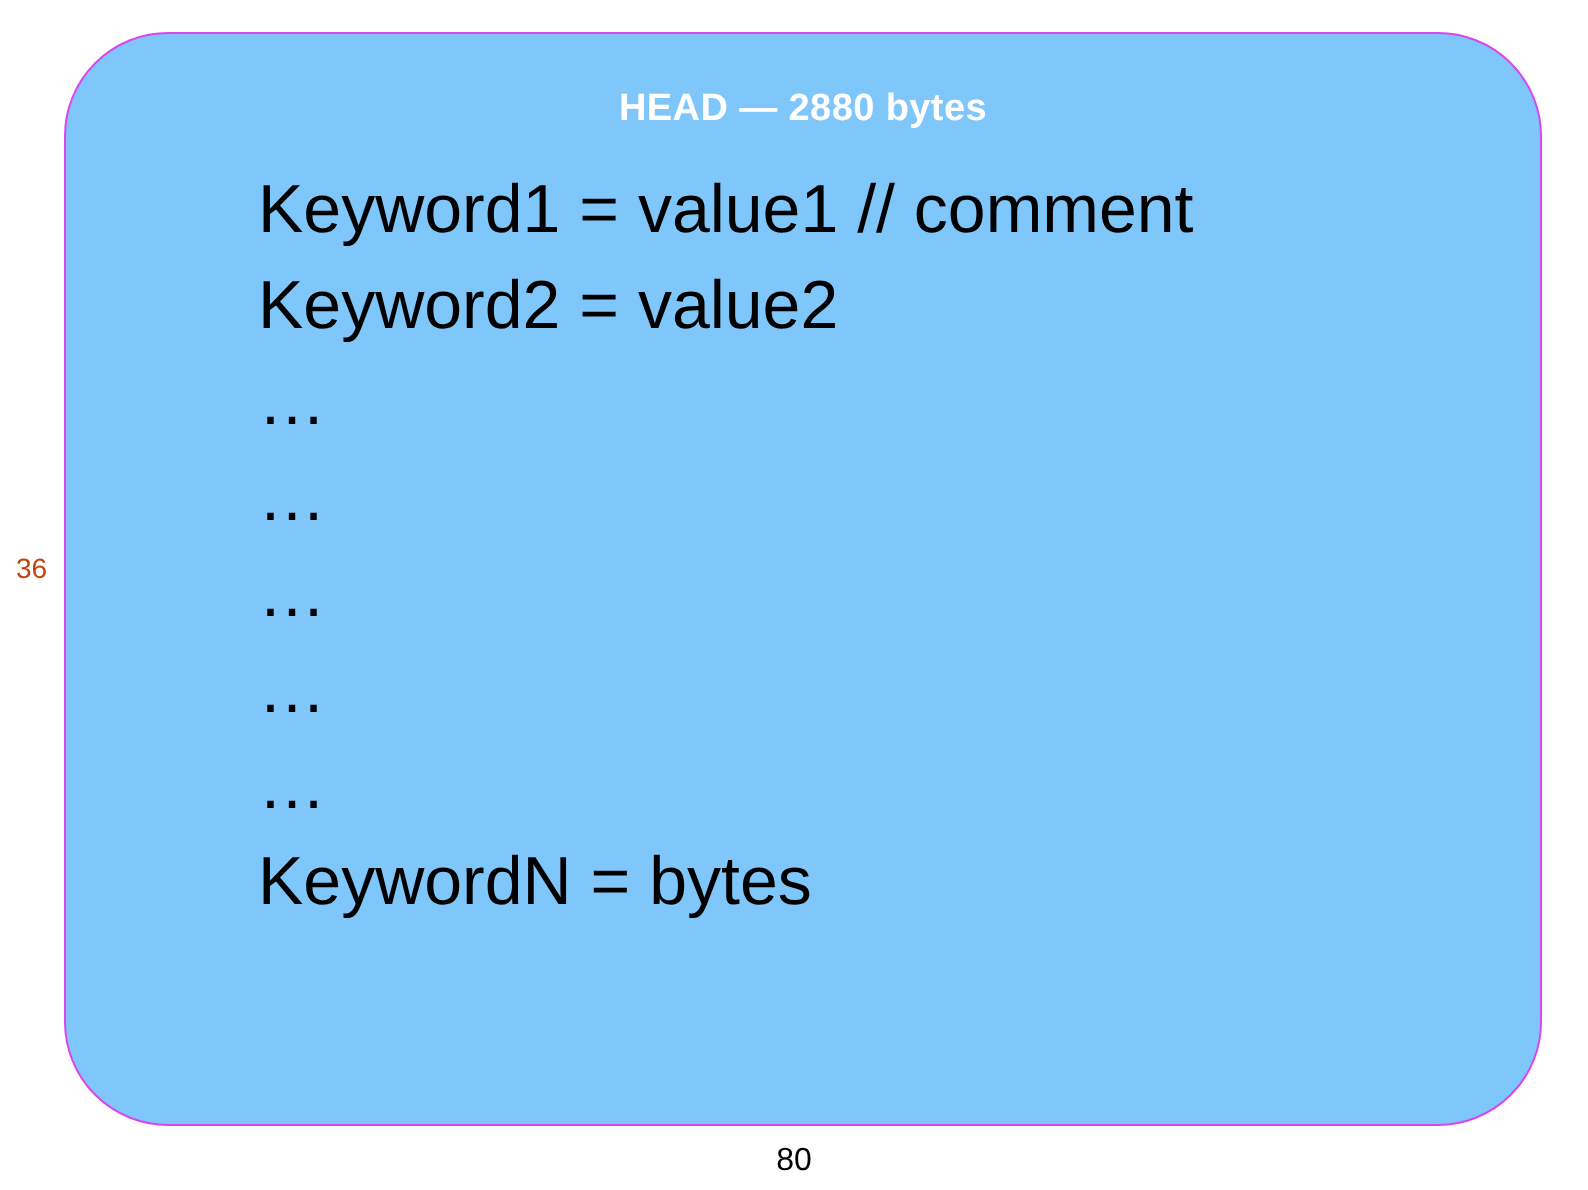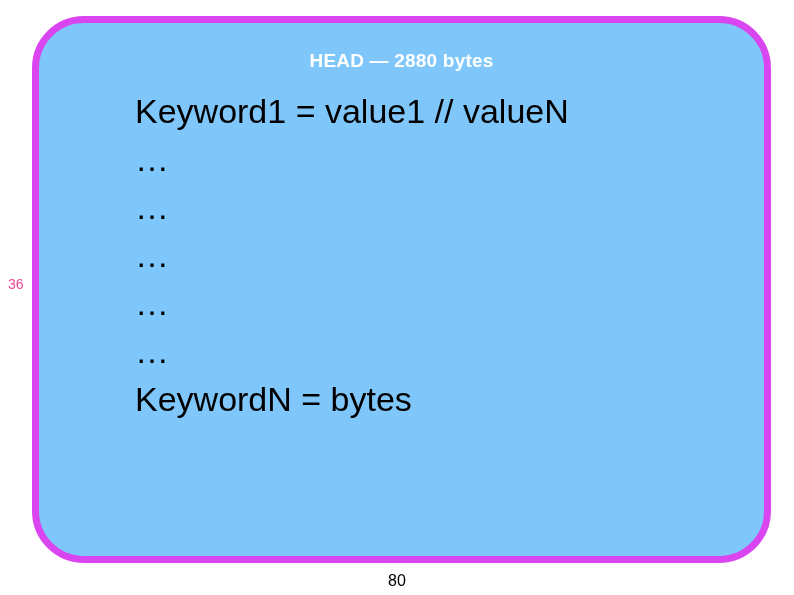--- a/index.html
+++ b/index.html
@@ -15,35 +15,35 @@
     font-family: "Liberation Sans", sans-serif;
   }
 
   
   #slide-number {
     position: absolute;
     left: 8px;
     top: 276px;
     font-size: 14px;
     line-height: 16px;
-    color: #ec4899;
+    color: #c2410c;
     font-family: "Liberation Sans", sans-serif;
     white-space: nowrap;
   }
 
   
   #content-panel {
     position: absolute;
     left: 32px;
     top: 16px;
     width: 739px;
     height: 547px;
     box-sizing: border-box;
     background: #7FC7FB;
-    border: 7px solid #d946ef;
+    border: 1px solid #d946ef;
     border-radius: 52px;
     overflow: hidden;
   }
 
   #panel-title {
     position: absolute;
     left: 0;
     top: 27px;
     width: 100%;
     text-align: center;
@@ -85,21 +85,22 @@
 </head>
 <body>
 
 <div id="slide-number">36</div>
 
 <div id="content-panel">
 
   <div id="panel-title">HEAD — 2880 bytes</div>
 
   <div id="config-listing">
-    <div class="config-line">Keyword1 = value1 // valueN</div>
+    <div class="config-line">Keyword1 = value1 // comment</div>
+    <div class="config-line">Keyword2 = value2</div>
     <div class="config-line">…</div>
     <div class="config-line">…</div>
     <div class="config-line">…</div>
     <div class="config-line">…</div>
     <div class="config-line">…</div>
     <div class="config-line">KeywordN = bytes</div>
   </div>
 
 </div>
 

